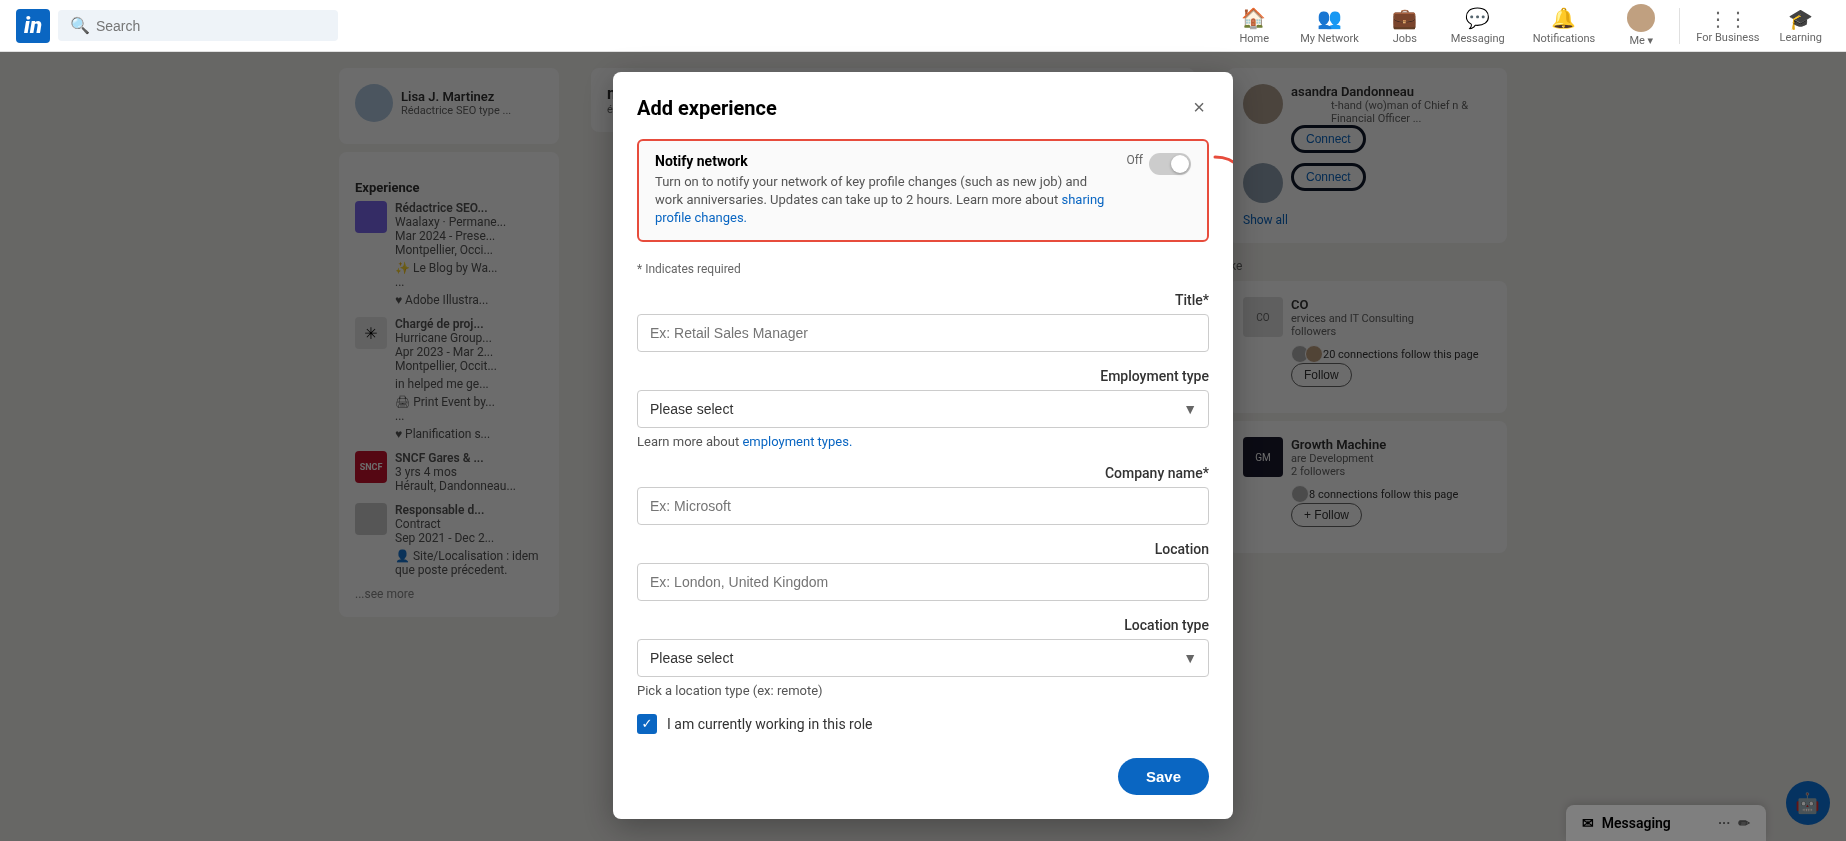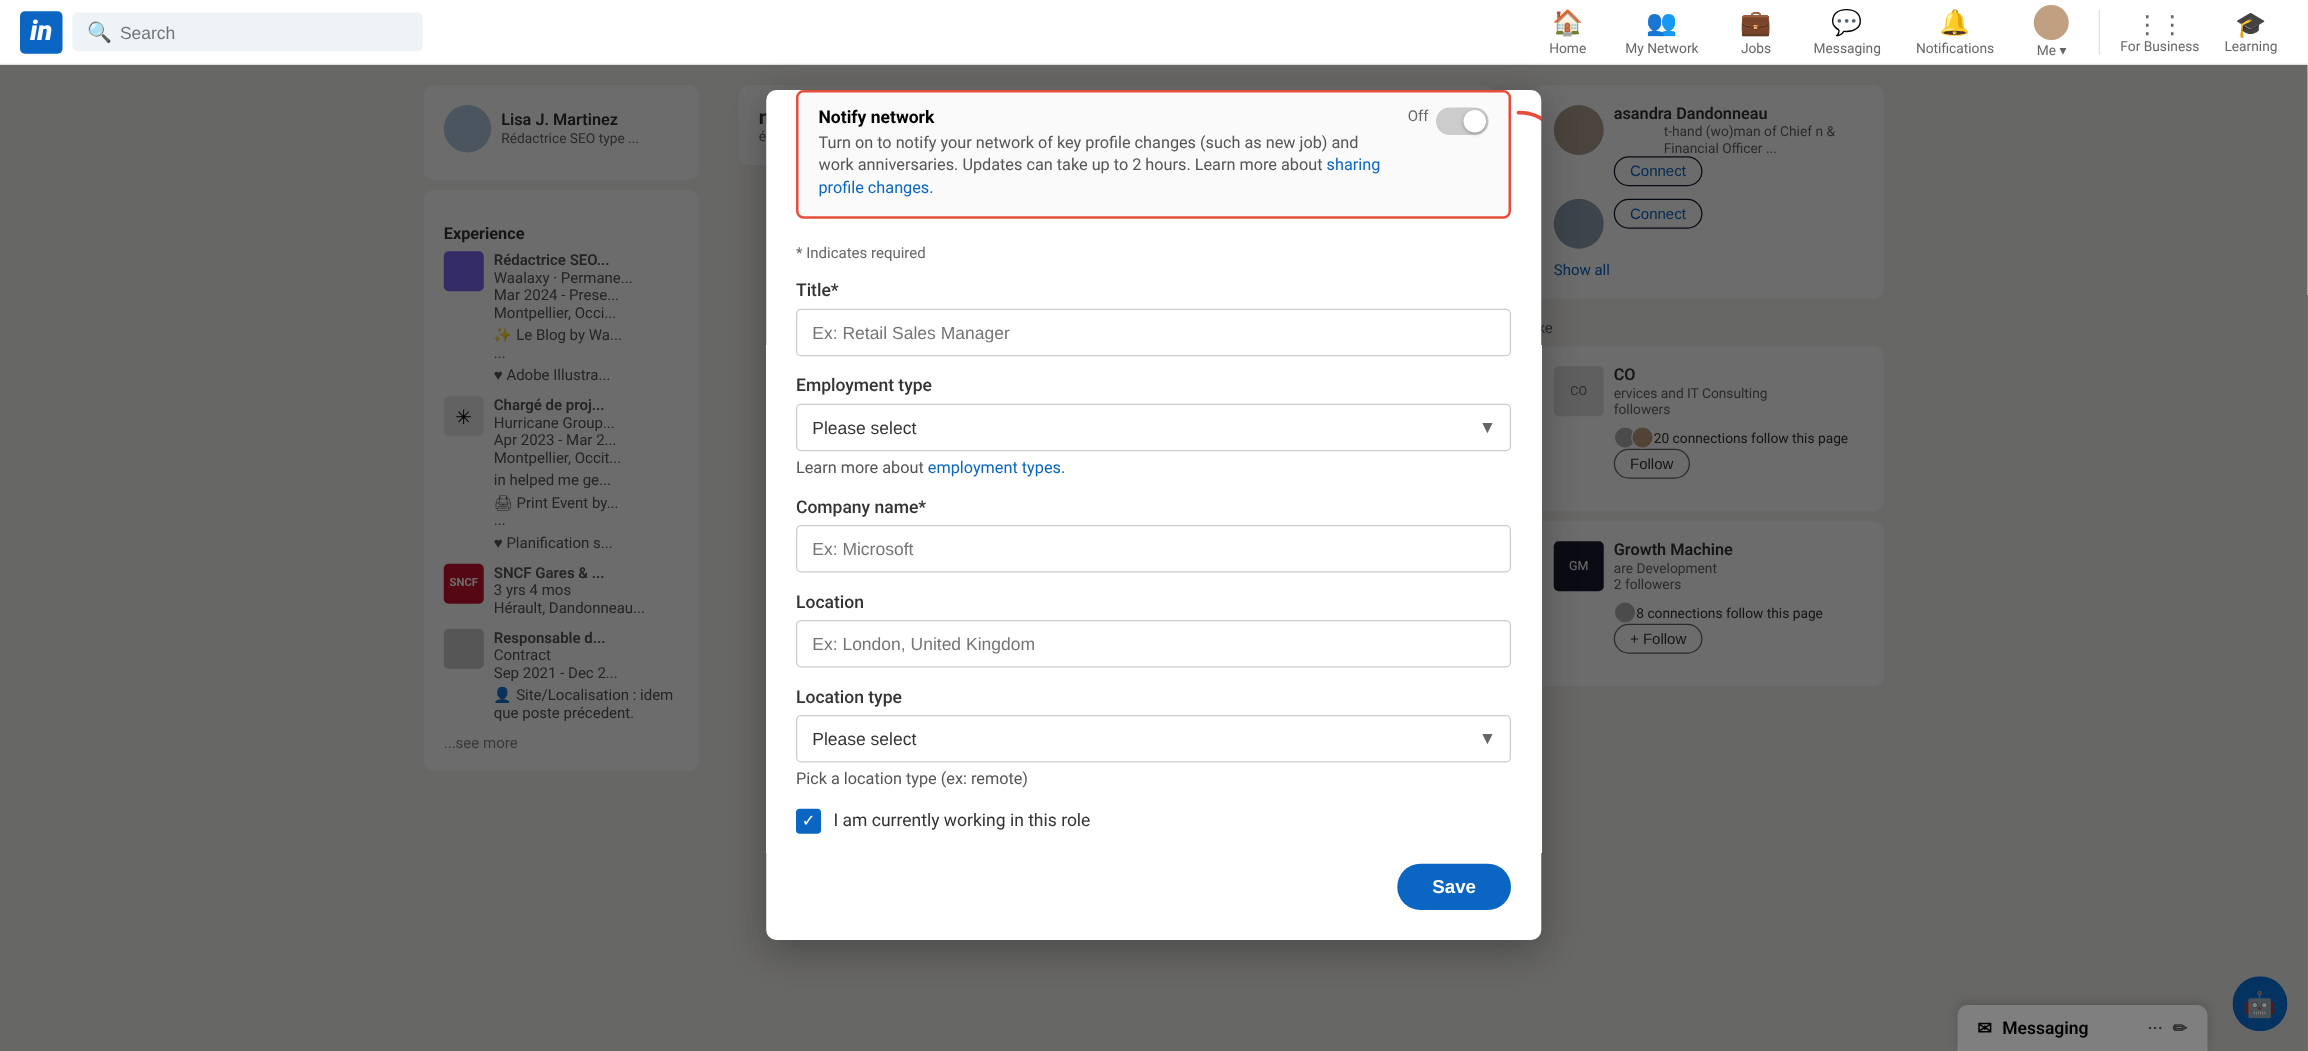--- a/index.html
+++ b/index.html
@@ -56,21 +56,21 @@
     .bg-main { flex: 1; }
     .bg-card { background: #fff; border-radius: 8px; padding: 16px; margin-bottom: 8px; }
 
     
     .bg-right { width: 280px; flex-shrink: 0; }
     .bg-right-card { background: #fff; border-radius: 8px; padding: 16px; margin-bottom: 8px; }
     .bg-person-item { display: flex; gap: 8px; margin-bottom: 10px; align-items: flex-start; }
     .bg-person-avatar { width: 40px; height: 40px; border-radius: 50%; background: #c0c0c0; flex-shrink: 0; }
     .bg-person-name { font-size: 13px; font-weight: 600; color: #333; }
     .bg-person-title { font-size: 11px; color: #666; margin-left: 40px; }
-    .bg-connect-btn { border: 1px solid #0f172a; color: #0a66c2; background: #fff; border-radius: 14px; padding: 4px 12px; font-size: 12px; cursor: pointer; }
+    .bg-connect-btn { border: 3px solid #0f172a; color: #0a66c2; background: #fff; border-radius: 14px; padding: 4px 12px; font-size: 12px; cursor: pointer; }
     .bg-company-item { display: flex; gap: 8px; margin-bottom: 10px; align-items: flex-start; }
     .bg-company-logo { width: 40px; height: 40px; border-radius: 4px; background: #e0e0e0; flex-shrink: 0; display: flex; align-items: center; justify-content: center; font-size: 10px; color: #666; }
     .bg-company-name { font-size: 13px; font-weight: 600; color: #333; }
     .bg-company-type { font-size: 11px; color: #666; }
     .bg-followers { font-size: 11px; color: #666; }
     .bg-follow-btn { border: 1px solid #666; color: #333; background: #fff; border-radius: 14px; padding: 4px 12px; font-size: 12px; cursor: pointer; display: flex; align-items: center; gap: 4px; }
     .bg-connections-follow { font-size: 11px; color: #333; display: flex; align-items: center; gap: 4px; margin-top: 7px; }
     .bg-conn-avatars { display: flex; }
     .bg-conn-avatar { width: 18px; height: 18px; border-radius: 50%; background: #b0b0b0; border: 1px solid #fff; margin-right: -4px; }
 
@@ -124,21 +124,21 @@
       width: 18px; height: 18px; background: #fff; border-radius: 50%;
       position: absolute; top: 2px; right: 2px;
       box-shadow: 0 1px 3px rgba(0,0,0,0.3); transition: right 0.2s;
     }
 
     
     .required-note { font-size: 12px; color: #666; margin-bottom: 16px; }
 
     
     .form-group { margin-bottom: 16px; }
-    .form-label { font-size: 14px; font-weight: 500; color: #333; margin-bottom: 6px; display: block; }
+    .form-label { font-size: 14px; font-weight: 500; color: #333; margin-bottom: 6px; display: block; text-align: right; }
     .form-input {
       width: 100%; border: 1px solid #ccc; border-radius: 4px;
       padding: 10px 12px; font-size: 14px; color: #333; outline: none;
     }
     .form-select-wrap { position: relative; }
     .form-select {
       width: 100%; border: 1px solid #ccc; border-radius: 4px;
       padding: 10px 36px 10px 12px; font-size: 14px; color: #333;
       appearance: none; outline: none; background: #fff; cursor: pointer;
     }
@@ -353,20 +353,24 @@
           </div>
         </div>
       </div>
     </div>
   </div>
 </div>
 
 <div class="overlay">
 
   <div class="modal">
+    <div class="modal-header">
+      <h2 class="modal-title">Add experience</h2>
+      <button class="modal-close">×</button>
+    </div>
     <div class="modal-body">
 
       <div class="notify-box" style="position:relative;">
         <div class="notify-text-block">
           <div class="notify-title">Notify network</div>
           <div class="notify-desc">
             <span>Turn on to notify your network of key profile changes (such as new job) and work anniversaries. Updates can take up to 2 hours. Learn more about</span>
             <a href="#" class="notify-link">sharing profile changes.</a>
           </div>
         </div>

